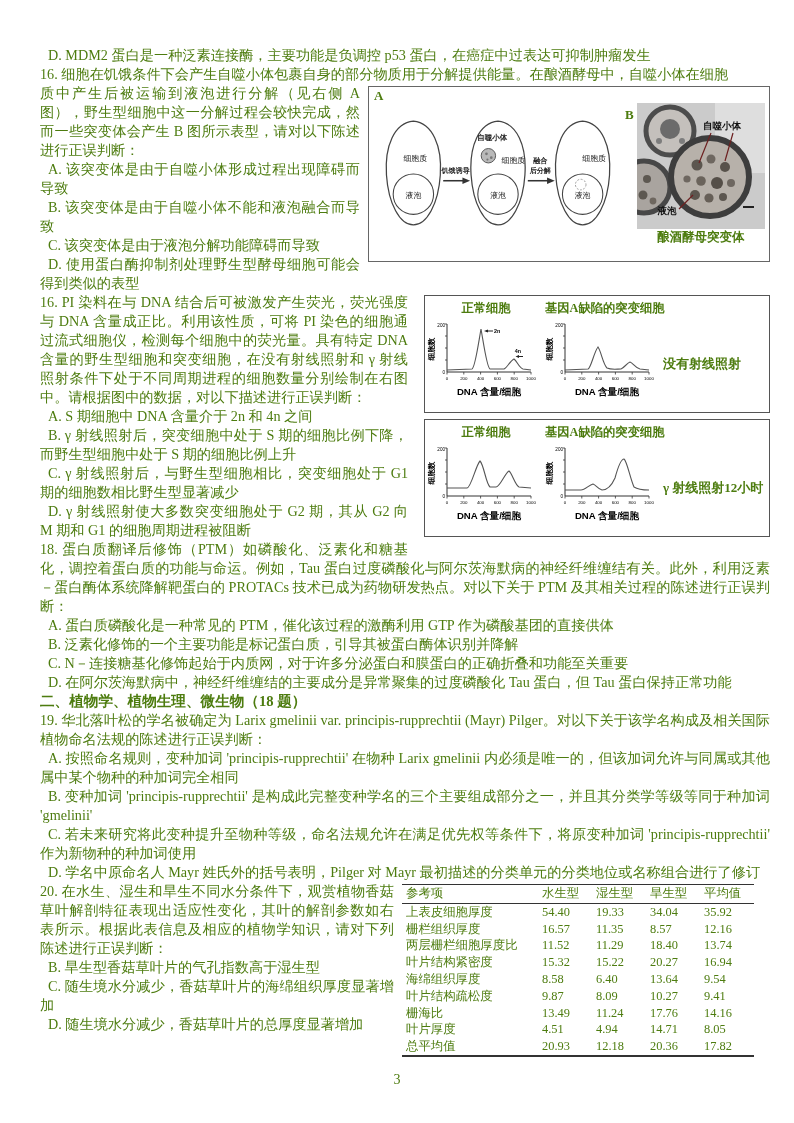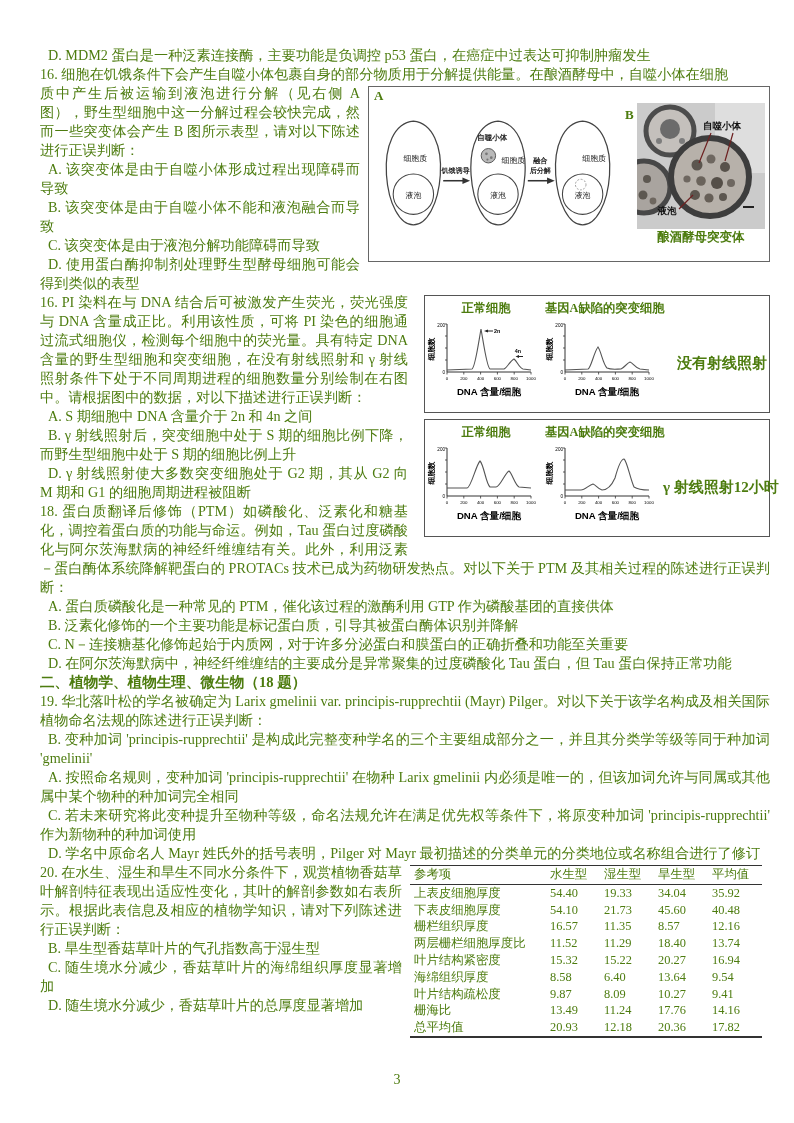--- a/index.html
+++ b/index.html
@@ -20,25 +20,25 @@
   .f16-blabel{font-weight:bold;font-size:13px;align-self:flex-start;margin:2px 3px 0 0}
   .photo-col{display:flex;flex-direction:column;align-items:center}
   .f16-caption{font-weight:bold;font-size:12.5px;line-height:15px;margin-top:1px;white-space:nowrap}
 
   
   .fig17{float:right;width:346px;margin:2px 0 2px 16px}
   .figbox{border:1px solid #555;box-sizing:border-box;width:346px;padding:4px 2px 2px;margin-bottom:6px;background:#fff}
   .titles{display:flex;font-weight:bold;font-size:12.3px;line-height:16px}
   .titles .t{width:118px;text-align:center;white-space:nowrap}
   .histrow{display:flex;align-items:center}
-  .rowlab{width:104px;font-weight:bold;font-size:15px;text-align:right;white-space:nowrap;line-height:15px}
+  .rowlab{width:104px;font-weight:bold;font-size:13px;text-align:left;white-space:nowrap;line-height:15px}
   svg text{font-family:"Liberation Sans","DejaVu Sans",sans-serif}
 
   
-  .tablewrap{float:right;width:352px;margin:2px 8px 2px 8px}
+  .tablewrap{float:right;width:352px;margin:2px 16px 2px 8px}
   table.q20{border-collapse:collapse;width:100%;font-size:12.4px;line-height:16.8px;
             border-top:1.5px solid #333;border-bottom:2.5px solid #333}
   table.q20 thead td{border-bottom:1px solid #333;padding-bottom:1px}
   table.q20 td{padding:0 4px;text-align:left;white-space:nowrap}
   table.q20 td:first-child{text-align:left;width:128px}
 
   .pagenum{position:absolute;top:1070px;left:0;right:0;text-align:center;font-size:14px}
 </style>
 </head>
 <body>
@@ -260,34 +260,35 @@
             <path d="M20,50 L36,50 C40,50 44,45 48,44 C51,45 53,49 57,50 C61,50 66,47 70,38 C73,27 76,19 79,19 C82,21 85,38 89,47 C92,49 96,50 104,50" fill="none" stroke="#555" stroke-width="1.1"></path>
           </svg>
           <div class="rowlab">γ 射线照射12小时</div>
         </div>
       </div>
     </div>
 
     <p>16. PI 染料在与 DNA 结合后可被激发产生荧光，荧光强度与 DNA 含量成正比。利用该性质，可将 PI 染色的细胞通过流式细胞仪，检测每个细胞中的荧光量。具有特定 DNA 含量的野生型细胞和突变细胞，在没有射线照射和 γ 射线照射条件下处于不同周期进程的细胞数量分别绘制在右图中。请根据图中的数据，对以下描述进行正误判断：</p>
     <p class="opt">A. S 期细胞中 DNA 含量介于 2n 和 4n 之间</p>
     <p class="opt">B. γ 射线照射后，突变细胞中处于 S 期的细胞比例下降，而野生型细胞中处于 S 期的细胞比例上升</p>
+    <p class="opt">C. γ 射线照射后，与野生型细胞相比，突变细胞处于 G1 期的细胞数相比野生型显著减少</p>
     <p class="opt">D. γ 射线照射使大多数突变细胞处于 G2 期，其从 G2 向 M 期和 G1 的细胞周期进程被阻断</p>
 
     <p>18. 蛋白质翻译后修饰（PTM）如磷酸化、泛素化和糖基化，调控着蛋白质的功能与命运。例如，Tau 蛋白过度磷酸化与阿尔茨海默病的神经纤维缠结有关。此外，利用泛素－蛋白酶体系统降解靶蛋白的 PROTACs 技术已成为药物研发热点。对以下关于 PTM 及其相关过程的陈述进行正误判断：</p>
     <p class="opt">A. 蛋白质磷酸化是一种常见的 PTM，催化该过程的激酶利用 GTP 作为磷酸基团的直接供体</p>
     <p class="opt">B. 泛素化修饰的一个主要功能是标记蛋白质，引导其被蛋白酶体识别并降解</p>
     <p class="opt">C. N－连接糖基化修饰起始于内质网，对于许多分泌蛋白和膜蛋白的正确折叠和功能至关重要</p>
     <p class="opt">D. 在阿尔茨海默病中，神经纤维缠结的主要成分是异常聚集的过度磷酸化 Tau 蛋白，但 Tau 蛋白保持正常功能</p>
   </div>
 
   <p class="sec clear">二、植物学、植物生理、微生物（18 题）</p>
 
   <p>19. 华北落叶松的学名被确定为 Larix gmelinii var. principis-rupprechtii (Mayr) Pilger。对以下关于该学名构成及相关国际植物命名法规的陈述进行正误判断：</p>
+  <p class="opt">A. 按照命名规则，变种加词 'principis-rupprechtii' 在物种 Larix gmelinii 内必须是唯一的，但该加词允许与同属或其他属中某个物种的种加词完全相同</p>
   <p class="opt">B. 变种加词 'principis-rupprechtii' 是构成此完整变种学名的三个主要组成部分之一，并且其分类学等级等同于种加词 'gmelinii'</p>
-  <p class="opt">A. 按照命名规则，变种加词 'principis-rupprechtii' 在物种 Larix gmelinii 内必须是唯一的，但该加词允许与同属或其他属中某个物种的种加词完全相同</p>
   <p class="opt">C. 若未来研究将此变种提升至物种等级，命名法规允许在满足优先权等条件下，将原变种加词 'principis-rupprechtii' 作为新物种的种加词使用</p>
   <p class="opt">D. 学名中原命名人 Mayr 姓氏外的括号表明，Pilger 对 Mayr 最初描述的分类单元的分类地位或名称组合进行了修订</p>
 
   <div>
 
     <div class="tablewrap">
       <table class="q20">
         <thead>
           <tr>
             <td>参考项</td>
@@ -299,27 +300,20 @@
         </thead>
         <tbody>
           <tr>
                 <td>上表皮细胞厚度</td>
                 <td>54.40</td>
                 <td>19.33</td>
                 <td>34.04</td>
                 <td>35.92</td>
               </tr>
           <tr>
-                <td>下表皮细胞厚度</td>
-                <td>54.10</td>
-                <td>21.73</td>
-                <td>45.60</td>
-                <td>40.48</td>
-              </tr>
-          <tr>
                 <td>栅栏组织厚度</td>
                 <td>16.57</td>
                 <td>11.35</td>
                 <td>8.57</td>
                 <td>12.16</td>
               </tr>
           <tr>
                 <td>两层栅栏细胞厚度比</td>
                 <td>11.52</td>
                 <td>11.29</td>
@@ -348,20 +342,27 @@
                 <td>9.41</td>
               </tr>
           <tr>
                 <td>栅海比</td>
                 <td>13.49</td>
                 <td>11.24</td>
                 <td>17.76</td>
                 <td>14.16</td>
               </tr>
           <tr>
+                <td>叶片厚度</td>
+                <td>4.51</td>
+                <td>4.94</td>
+                <td>14.71</td>
+                <td>8.05</td>
+              </tr>
+          <tr>
                 <td>总平均值</td>
                 <td>20.93</td>
                 <td>12.18</td>
                 <td>20.36</td>
                 <td>17.82</td>
               </tr>
         </tbody>
       </table>
     </div>
 

